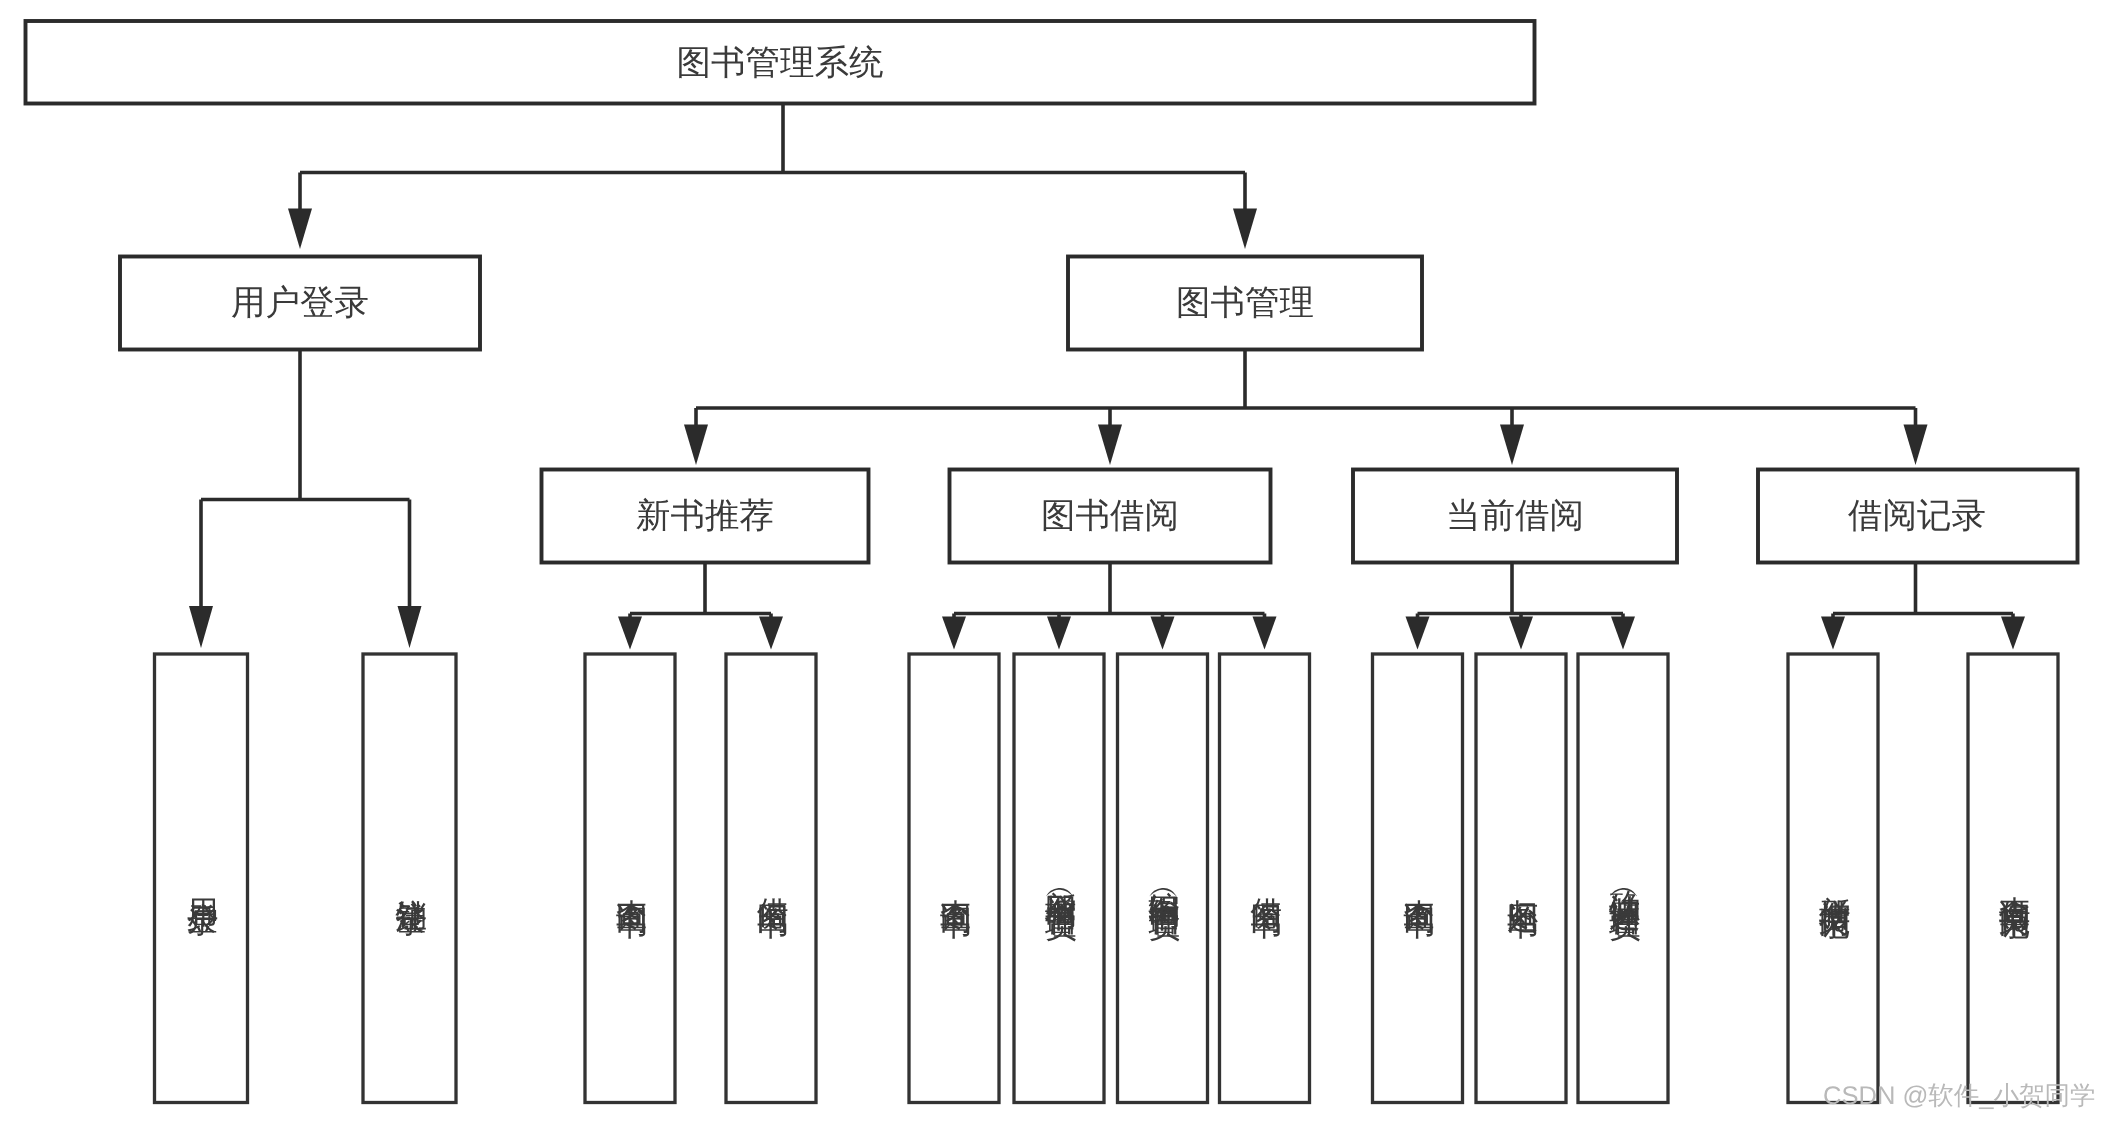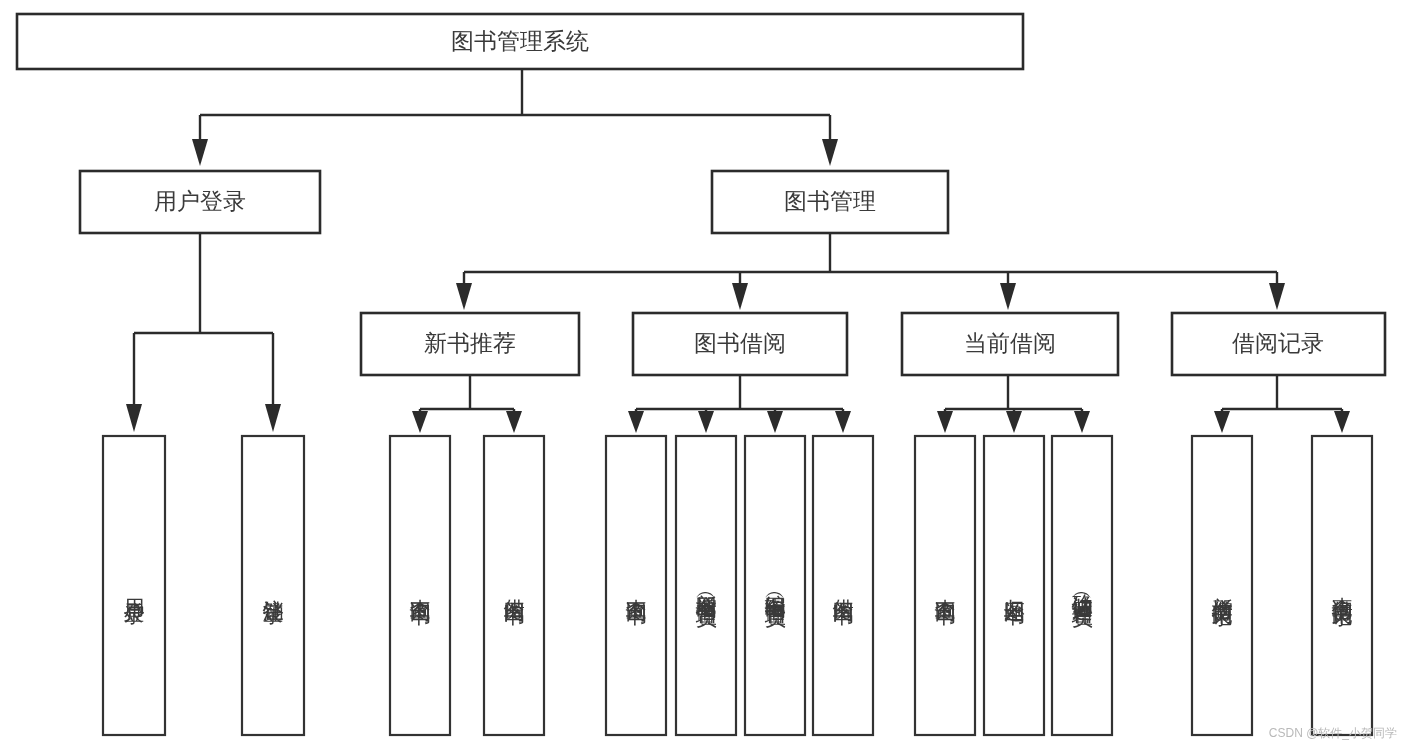--- a/index.html
+++ b/index.html
@@ -67,21 +67,21 @@
     color: #3a3a3a;
     white-space: nowrap;
     pointer-events: none;
     user-select: none;
   }
   .watermark {
     position: absolute;
     right: 8px;
     bottom: 5px;
     font-family: "Liberation Sans", "DejaVu Sans", sans-serif;
-    font-size: 12px;
+    font-size: 17px;
     color: #b9b9b9;
     white-space: nowrap;
     user-select: none;
   }
 </style>
 </head>
 <body>
 
 <div id="diagram-root">
 

